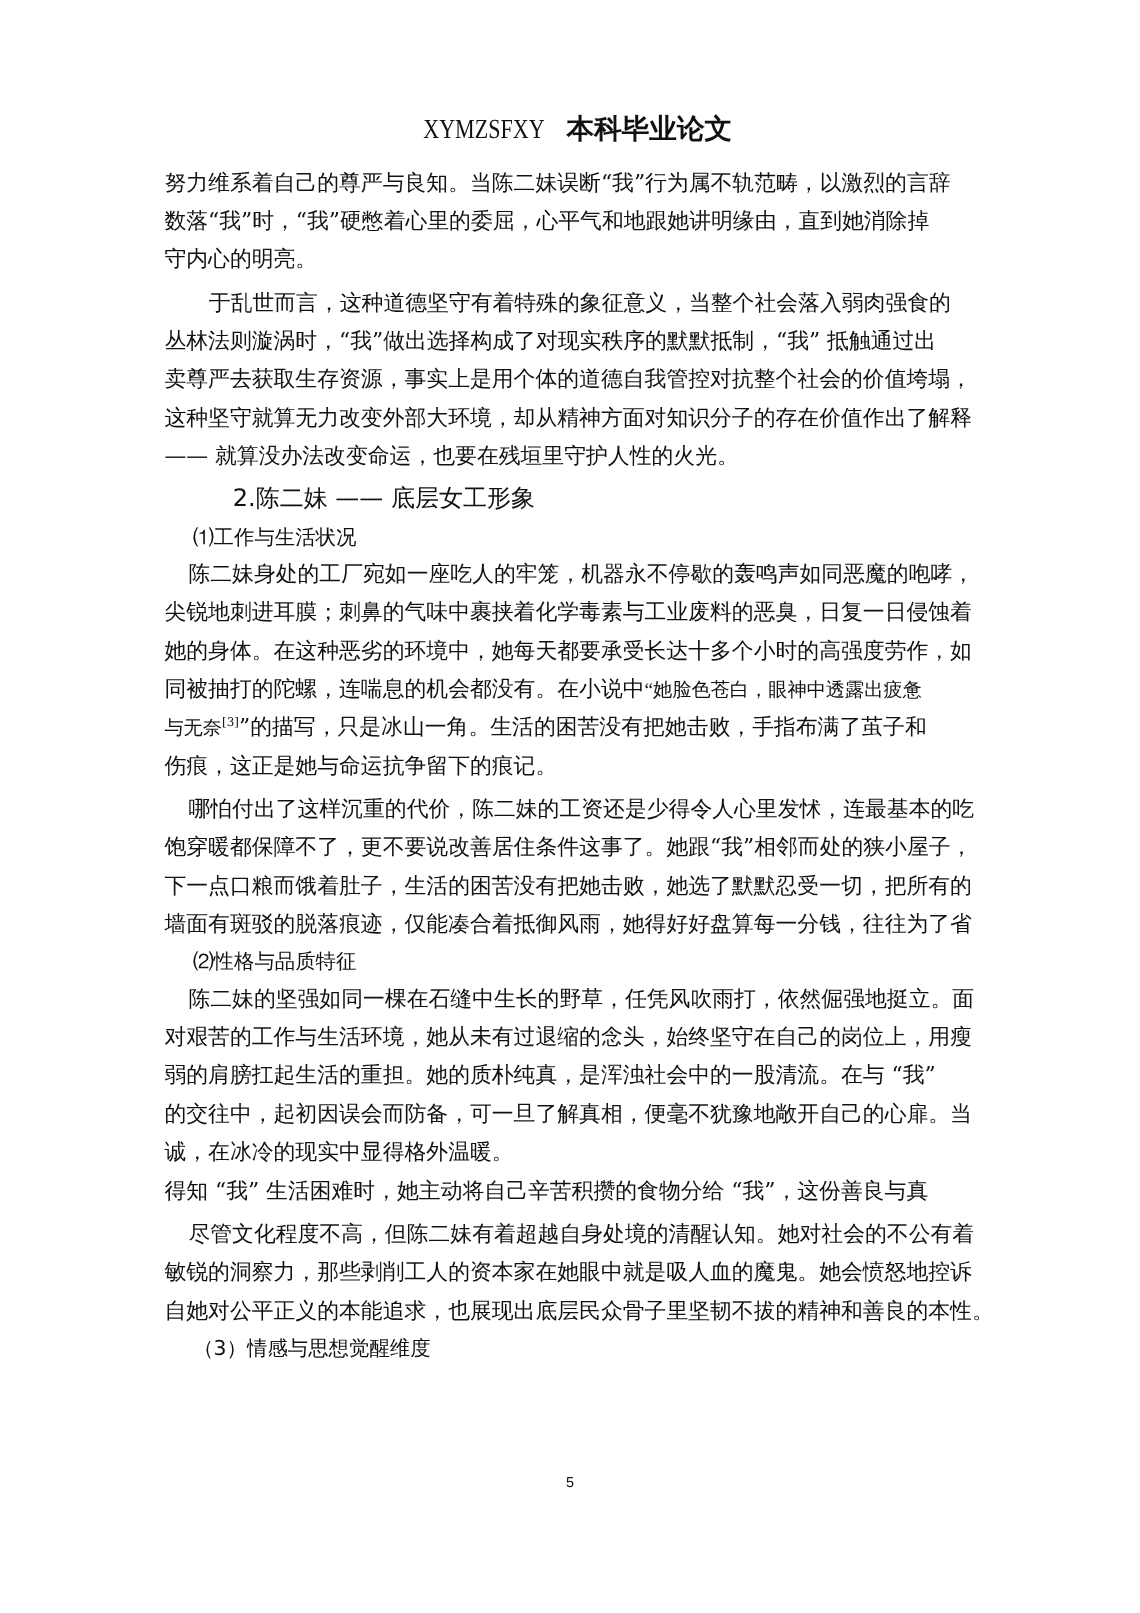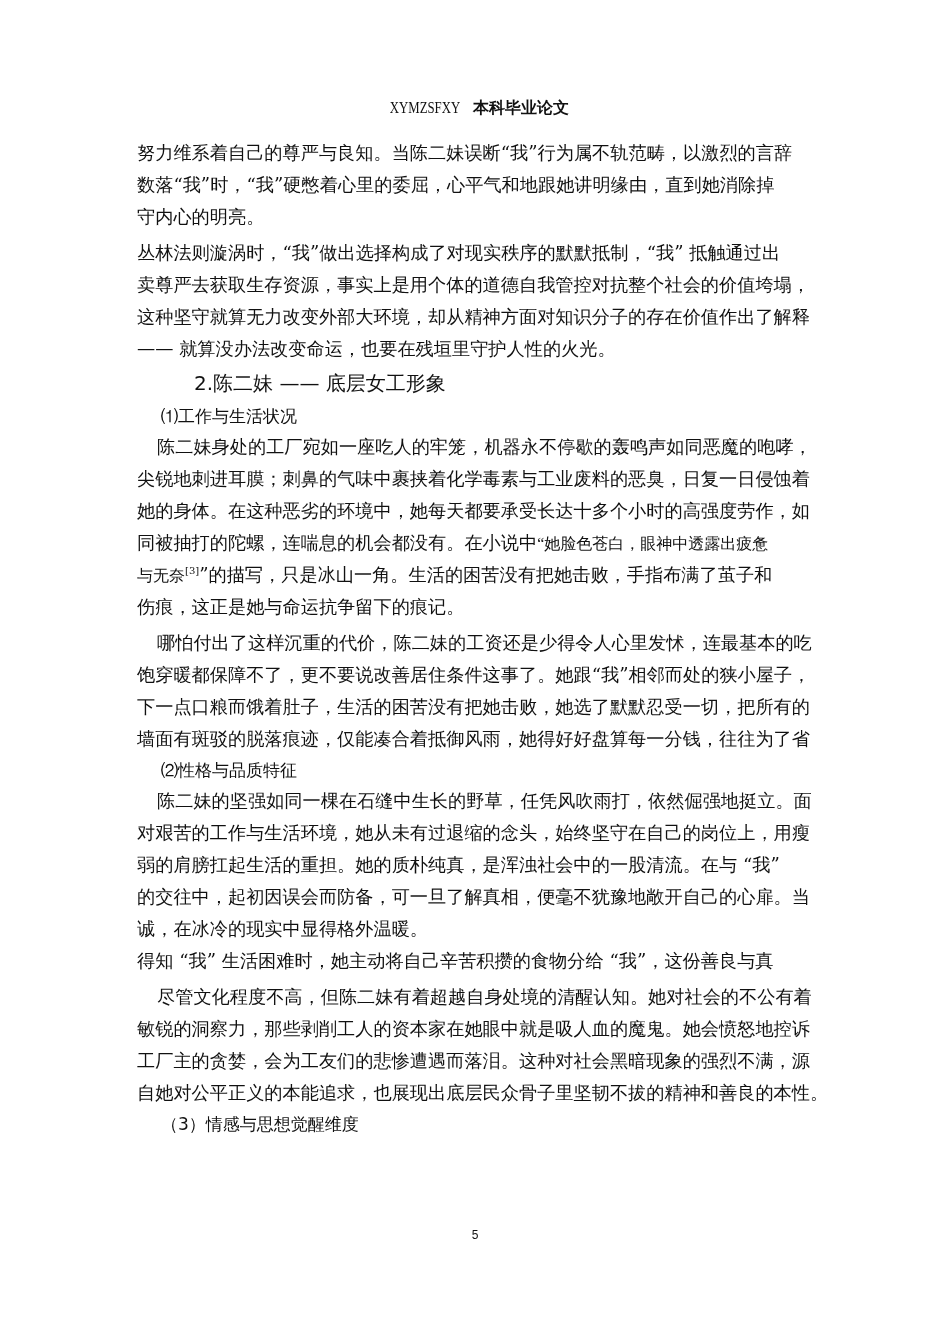--- a/index.html
+++ b/index.html
@@ -1,18 +1,18 @@
 <!DOCTYPE html>
 <html><head>
 <meta charset="utf-8">
 <style>
   html, body { margin: 0; padding: 0; background: #ffffff; }
   body { width: 950px; height: 1344px; position: relative; overflow: hidden; color: #111; }
   .page { position: absolute; left: 0; top: 0; width: 950px; height: 1344px; background: #fff; }
-  .header { position: absolute; top: 95px; left: 0; width: 950px; text-align: center; font-size: 16px; line-height: 26px; }
+  .header { position: absolute; top: 95px; left: 0; width: 950px; text-align: center; font-size: 23px; line-height: 26px; }
   .header .latin { font-family: "Liberation Serif", serif; letter-spacing: 0px; transform: scaleX(0.8); display: inline-block; }
   .header .cn { font-family: "DejaVu Sans", sans-serif; font-weight: bold; }
   .body { position: absolute; left: 137px; top: 137px; width: 712px; font-family: "DejaVu Serif", serif; font-size: 18.2px; line-height: 32px; }
   .para { margin: 0; text-align: justify; }
   .line { display: block; white-space: nowrap; height: 32px; overflow: visible; }
   .indent2 { padding-left: 37px; }
   .indent1 { padding-left: 20px; }
   .h2 { font-family: "DejaVu Sans", sans-serif; font-size: 20px; line-height: 36px; height: 36px; padding-left: 57px; margin: 0; font-weight: normal; white-space: nowrap; }
   .h3 { font-family: "DejaVu Sans", sans-serif; font-size: 17px; line-height: 30px; height: 30px; padding-left: 24px; margin: 0; font-weight: normal; white-space: nowrap; }
   .quote { font-family: Liberation Serif, serif; font-size: 16px; }
@@ -32,20 +32,21 @@
 
   <div class="body">
 
     <div class="para">
       <span class="line">努力维系着自己的尊严与良知。当陈二妹误断“我”行为属不轨范畴，以激烈的言辞</span>
       <span class="line">数落“我”时，“我”硬憋着心里的委屈，心平气和地跟她讲明缘由，直到她消除掉</span>
       <span class="line">守内心的明亮。</span>
     </div>
     <div class="gap-s"></div>
     <div class="para">
+      <span class="line indent2">于乱世而言，这种道德坚守有着特殊的象征意义，当整个社会落入弱肉强食的</span>
       <span class="line">丛林法则漩涡时，“我”做出选择构成了对现实秩序的默默抵制，“我” 抵触通过出</span>
       <span class="line">卖尊严去获取生存资源，事实上是用个体的道德自我管控对抗整个社会的价值垮塌，</span>
       <span class="line">这种坚守就算无力改变外部大环境，却从精神方面对知识分子的存在价值作出了解释</span>
       <span class="line">—— 就算没办法改变命运，也要在残垣里守护人性的火光。</span>
     </div>
 
     <h2 class="h2">2.陈二妹 —— 底层女工形象</h2>
     <h3 class="h3">⑴工作与生活状况</h3>
 
     <div class="para">
@@ -71,21 +72,20 @@
       <span class="line">对艰苦的工作与生活环境，她从未有过退缩的念头，始终坚守在自己的岗位上，用瘦</span>
       <span class="line">弱的肩膀扛起生活的重担。她的质朴纯真，是浑浊社会中的一股清流。在与 “我”</span>
       <span class="line">的交往中，起初因误会而防备，可一旦了解真相，便毫不犹豫地敞开自己的心扉。当</span>
       <span class="line">诚，在冰冷的现实中显得格外温暖。</span>
       <span class="line">得知 “我” 生活困难时，她主动将自己辛苦积攒的食物分给 “我”，这份善良与真</span>
     </div>
     <div class="gap-s"></div>
     <div class="para">
       <span class="line indent1">尽管文化程度不高，但陈二妹有着超越自身处境的清醒认知。她对社会的不公有着</span>
       <span class="line">敏锐的洞察力，那些剥削工人的资本家在她眼中就是吸人血的魔鬼。她会愤怒地控诉</span>
-      <span class="line">工厂主的贪婪，会为工友们的悲惨遭遇而落泪。这种对社会黑暗现象的强烈不满，源</span>
       <span class="line">自她对公平正义的本能追求，也展现出底层民众骨子里坚韧不拔的精神和善良的本性。</span>
     </div>
 
     <h3 class="h3">（3）情感与思想觉醒维度</h3>
   </div>
 
   <div class="pagenum">5</div>
 </div>
 
 </body></html>

